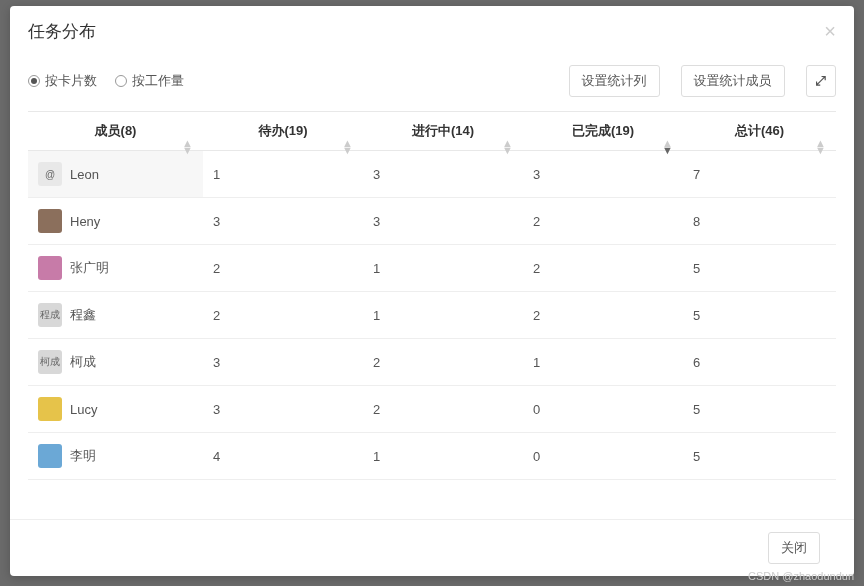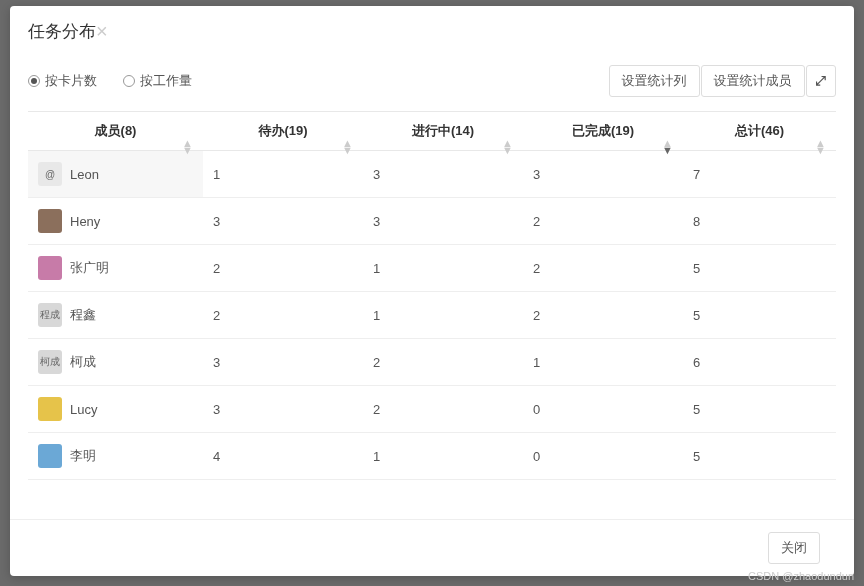--- a/index.html
+++ b/index.html
@@ -18,21 +18,21 @@
       width: 844px;
       height: 570px;
       box-shadow: 0 2px 10px rgba(0,0,0,0.2);
       display: flex;
       flex-direction: column;
       position: relative;
     }
     .modal-header {
       padding: 14px 18px 10px 18px;
       display: flex;
-      justify-content: flex-start;
+      justify-content: space-between;
       align-items: center;
     }
     .modal-title {
       font-size: 17px;
       color: #333;
       font-weight: 500;
     }
     .close-x {
       color: #ccc;
       font-size: 20px;
@@ -45,21 +45,21 @@
       overflow: hidden;
     }
     .toolbar {
       display: flex;
       justify-content: space-between;
       align-items: center;
       padding: 12px 0 14px 0;
     }
     .radio-group {
       display: flex;
-      gap: 26px;
+      gap: 18px;
       align-items: center;
       font-family: Liberation Serif, serif;
     }
     .radio-item {
       display: flex;
       align-items: center;
       gap: 5px;
       font-size: 13px;
       color: #555;
       cursor: pointer;
@@ -75,21 +75,21 @@
     }
     .radio-dot.checked::after {
       content: '';
       width: 6px;
       height: 6px;
       border-radius: 50%;
       background: #555;
     }
     .toolbar-right {
       display: flex;
-      gap: 1px;
+      gap: 21px;
     }
     .btn {
       border: 1px solid #ddd;
       background: #fff;
       padding: 6px 12px;
       font-size: 13px;
       color: #555;
       border-radius: 3px;
       cursor: pointer;
     }

